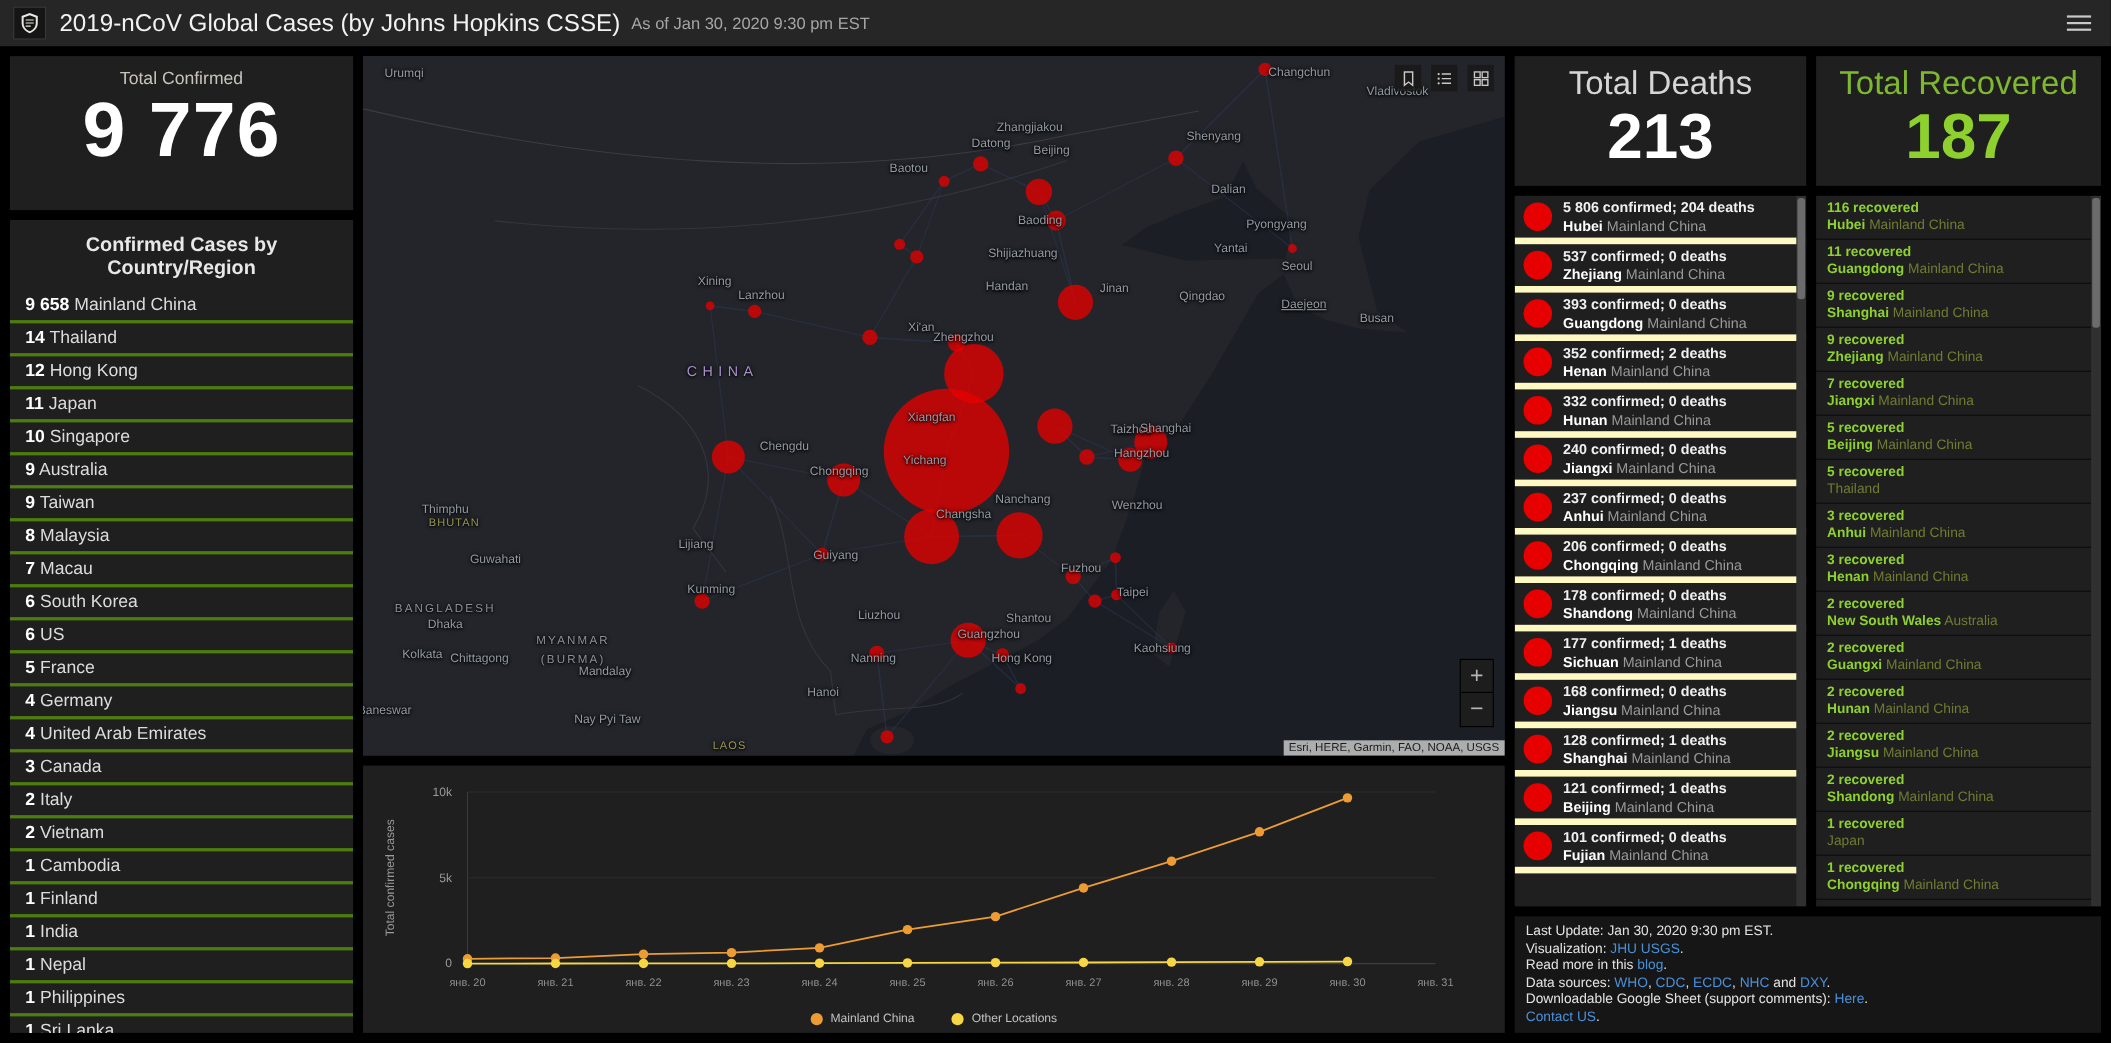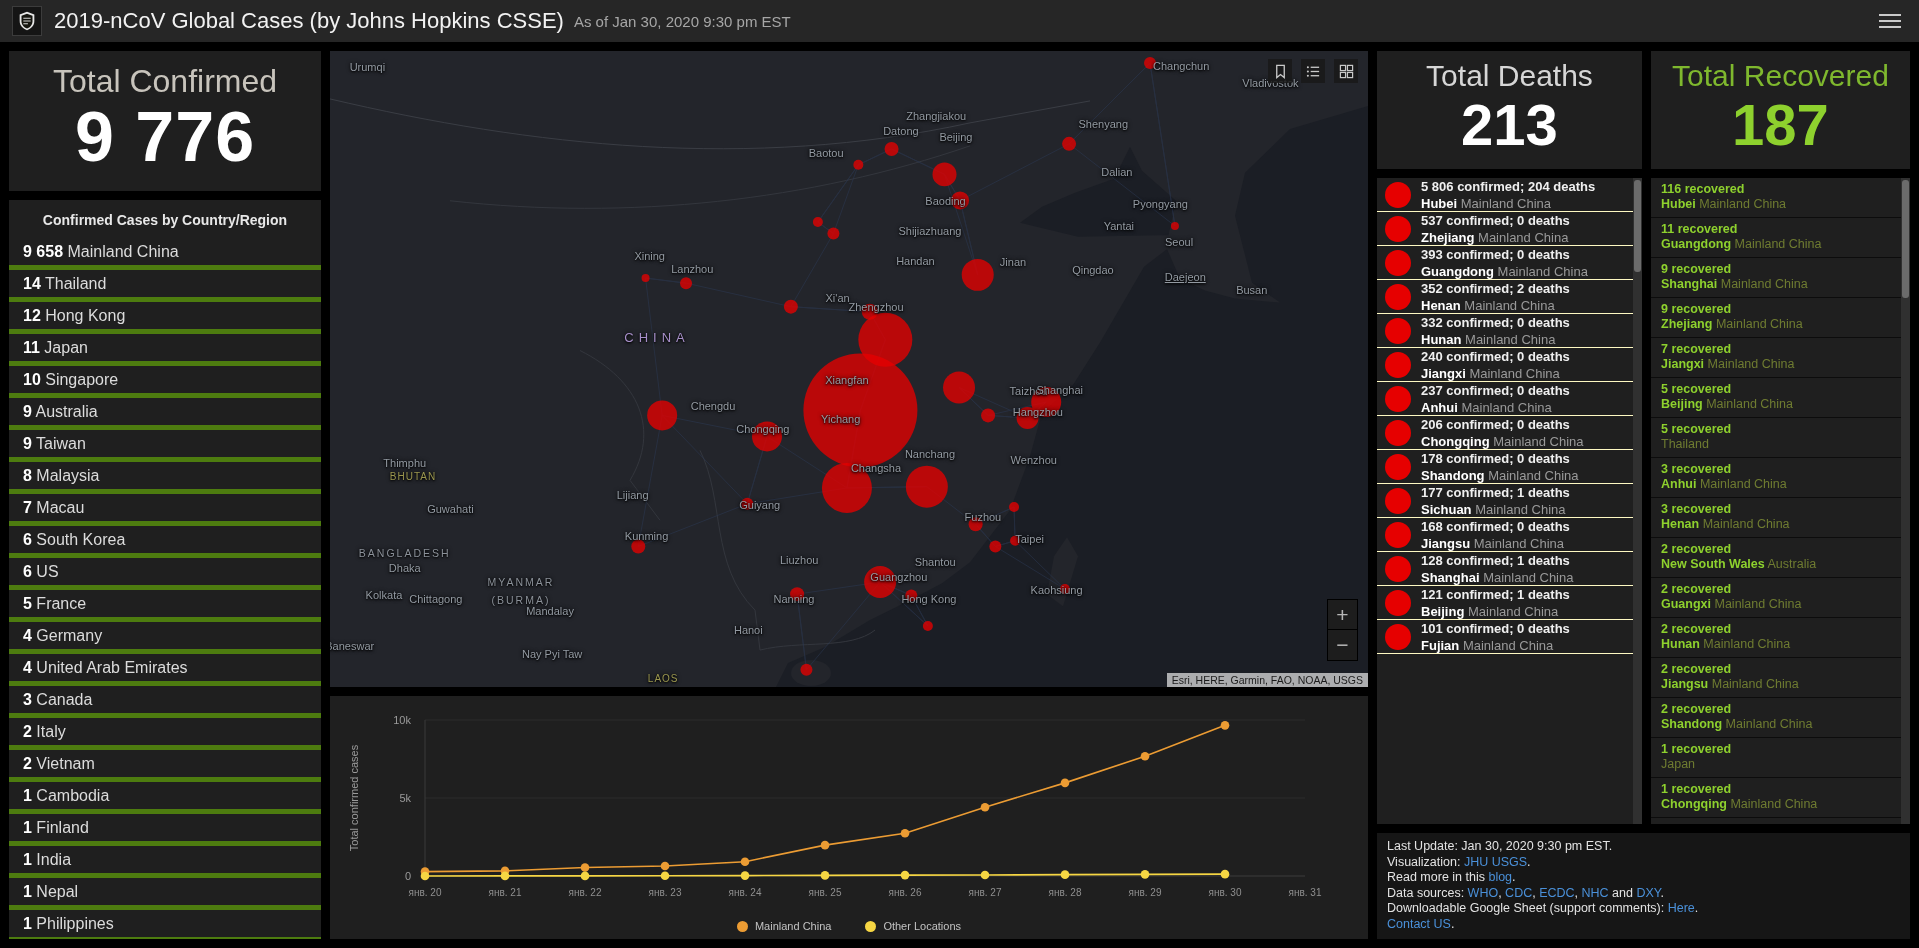--- a/index.html
+++ b/index.html
@@ -10,25 +10,25 @@
 .logo svg{width:22px;height:22px}
 .title-wrap{display:flex;align-items:center;gap:10px;white-space:nowrap}
 .h-title{font-size:22px;color:#f2f2f2}
 .h-sub{font-size:15px;color:#a6a6a6}
 .hamburger{margin-left:auto;display:flex;flex-direction:column;gap:4px;padding:6px;cursor:pointer}
 .hamburger span{display:block;width:22px;height:2px;background:#c9c9c9}
 .main{flex:1;display:flex;gap:9px;padding:9px;min-height:0}
 .panel{background:#1f1f1f}
 .col-left{flex:0 0 312px;display:flex;flex-direction:column;gap:9px;min-height:0}
 .tc-panel{flex:0 0 140px;text-align:center;padding-top:12px}
-.tc-label{font-size:32px;color:#c8c4bc}
+.tc-label{font-size:16px;color:#c8c4bc}
 .tc-value{font-size:70px;font-weight:bold;color:#fff;line-height:1.08;letter-spacing:1px}
 .country-panel{flex:1;min-height:0;overflow:hidden;padding:8px 0 0}
-.country-header{text-align:center;font-size:14px;font-weight:bold;color:#e8e8e8;padding:4px 0 10px}
-.country-row{padding:4px 14px;border-bottom:5px solid #4d7c0f;font-size:16px;color:#dcdcdc;line-height:19px;cursor:pointer}
+.country-header{text-align:center;font-size:18px;font-weight:bold;color:#e8e8e8;padding:4px 0 10px}
+.country-row{padding:4px 14px;border-bottom:3px solid #4d7c0f;font-size:16px;color:#dcdcdc;line-height:19px;cursor:pointer}
 .country-row b{color:#fff}
 .col-center{flex:1;display:flex;flex-direction:column;gap:9px;min-width:0}
 .map-panel{flex:1;position:relative;overflow:hidden;background:#1b1e25;cursor:grab}
 #map-svg{position:absolute;inset:0;width:100%;height:100%}
 .map-label{position:absolute;transform:translate(-50%,-50%);font-size:11px;color:#939aa2;white-space:nowrap;z-index:3;pointer-events:none;text-shadow:0 0 4px #000,0 1px 2px #000}
 .map-label.country{font-size:13px;letter-spacing:5px;color:#a78fc9}
 .map-label.country-gray{font-size:10.5px;letter-spacing:2px;color:#8b9199}
 .map-label.country-yellow{font-size:10px;letter-spacing:1px;color:#9b974f}
 .map-tools{position:absolute;top:8px;right:10px;display:flex;gap:9px;z-index:10}
 .map-tool{width:24px;height:24px;background:rgba(25,25,25,.85);display:flex;align-items:center;justify-content:center;cursor:pointer}
@@ -47,21 +47,21 @@
 .right-lists{flex:1;display:flex;gap:9px;min-height:0}
 .stack{display:flex;flex-direction:column;gap:9px;min-height:0}
 .deaths-stack{flex:0 0 265px}
 .recovered-stack{flex:1}
 .big-panel{flex:0 0 118px;text-align:center;padding-top:8px}
 .big-label{font-size:30px;color:#d6d6d6}
 .big-value{font-size:58px;font-weight:bold;color:#fff;line-height:1.1}
 .tr-panel .big-label{color:var(--green-1)}
 .tr-panel .big-value{color:var(--green-2)}
 .list-panel{flex:1;min-height:0;overflow:hidden;position:relative}
-.death-row{display:flex;align-items:center;gap:10px;height:34px;padding:0 18px 0 8px;border-bottom:1px solid #fef9c3;cursor:pointer}
+.death-row{display:flex;align-items:center;gap:10px;height:44px;padding:0 18px 0 8px;border-bottom:6px solid #fef9c3;cursor:pointer}
 .death-dot{flex:0 0 26px;width:26px;height:26px;border-radius:50%;background:var(--case-red)}
 .death-text{min-width:0}
 .dl1{font-size:13px;font-weight:bold;color:#f0f0f0;white-space:nowrap}
 .dl2{font-size:13px;color:#9a9a9a;margin-top:2px;white-space:nowrap}
 .dl2 b{color:#fff}
 .rec-row{height:40px;padding:4px 14px 0 10px;border-bottom:1px solid #0c0c0c;cursor:pointer}
 .rl1{font-size:12.5px;font-weight:bold;color:var(--green-2);white-space:nowrap}
 .rl2{font-size:12.5px;color:var(--green-3);margin-top:1px;white-space:nowrap}
 .rl2 b{color:var(--green-2)}
 .sb-track{position:absolute;top:0;right:0;width:9px;height:100%;background:#303030;cursor:pointer}

